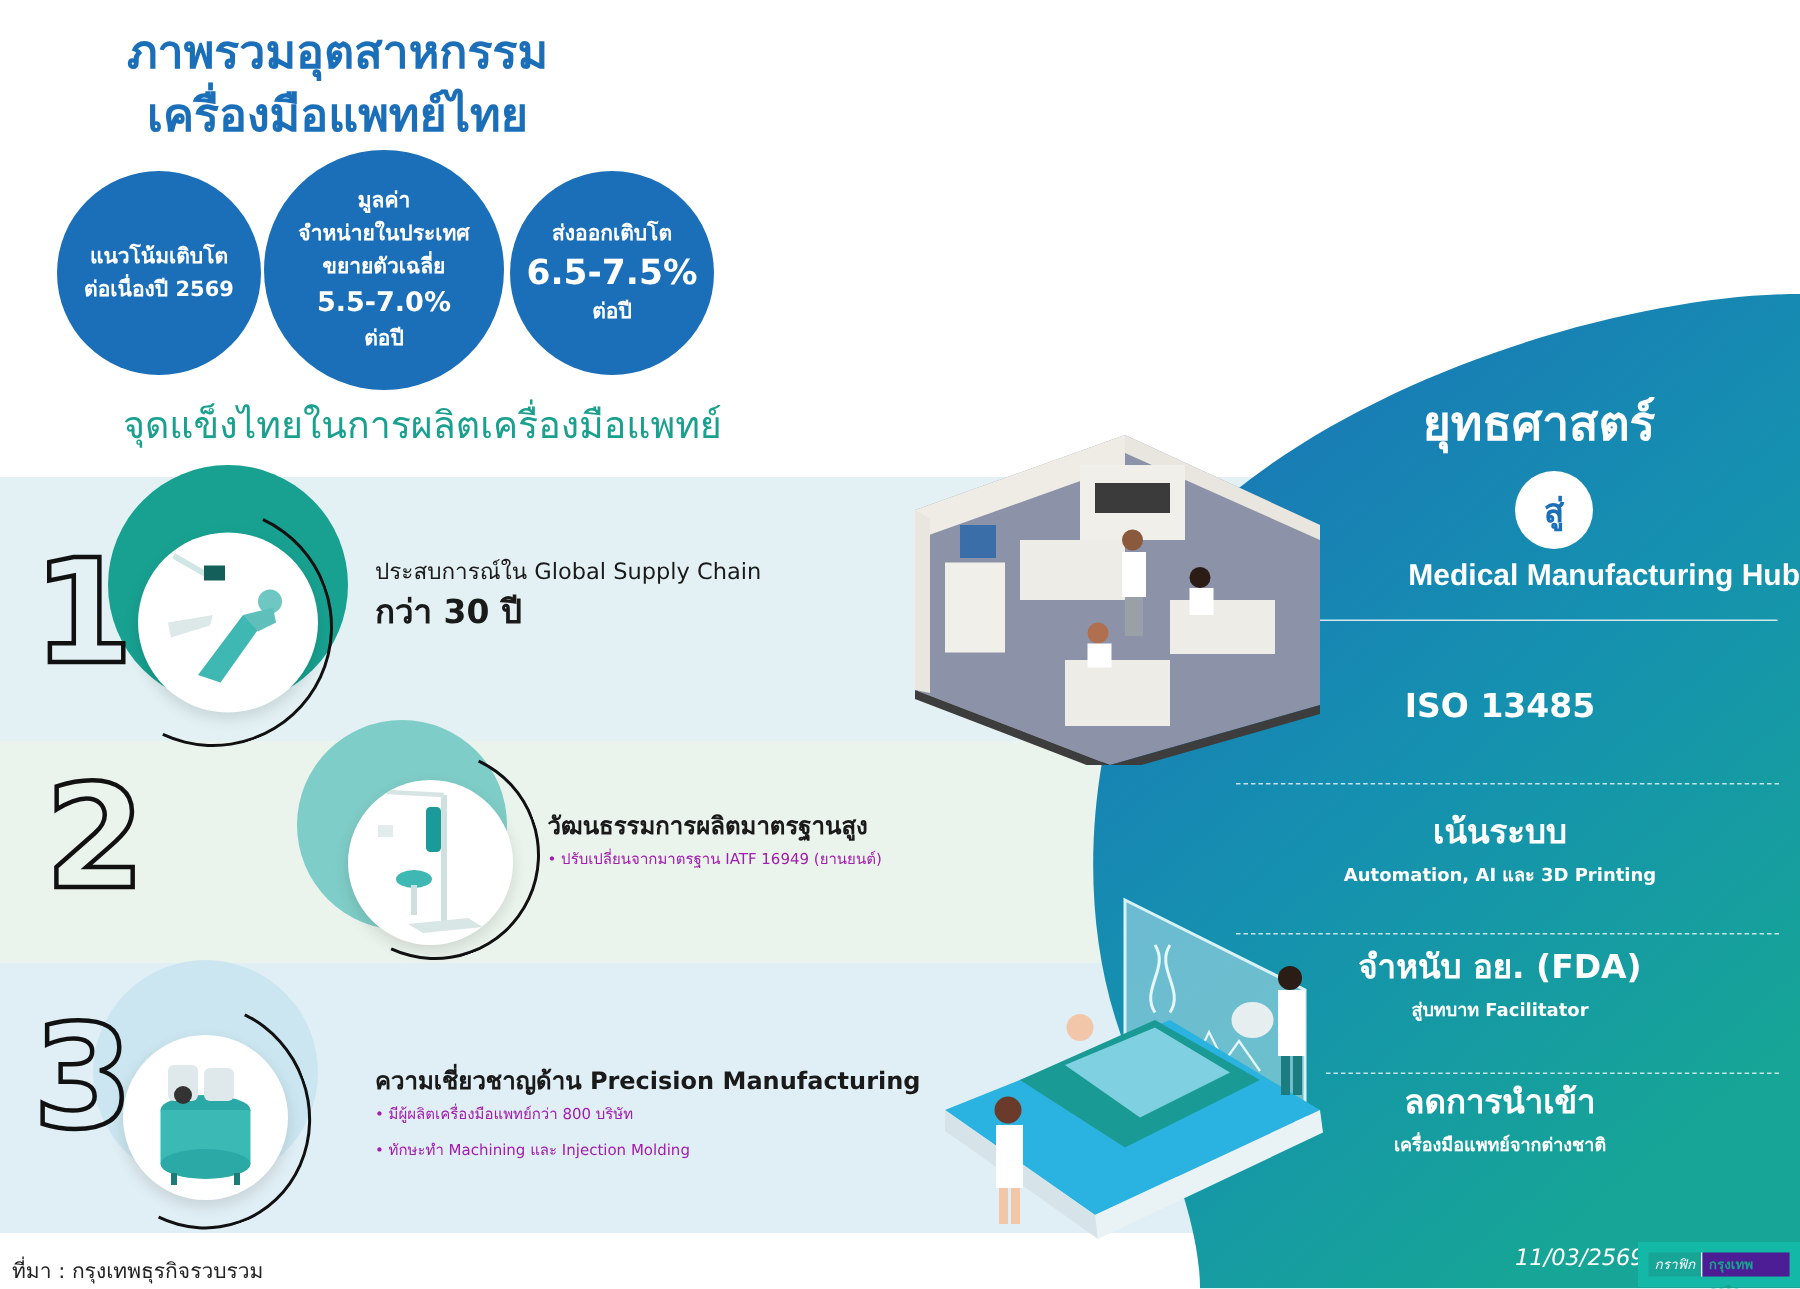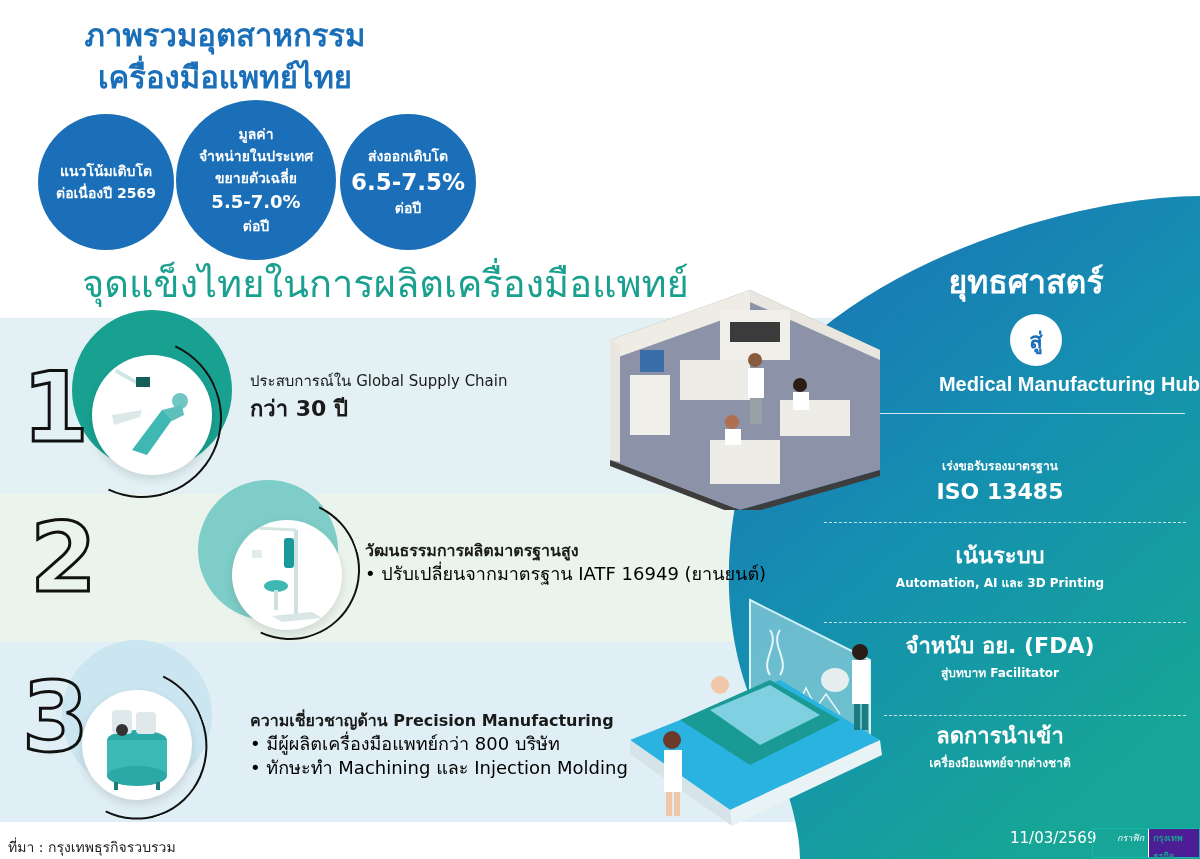--- a/index.html
+++ b/index.html
@@ -30,21 +30,21 @@
     font-weight: bold;
   }
   .bubble-1 { left: 38px; top: 114px; width: 136px; height: 136px; font-size: 14px; line-height: 22px; }
   .bubble-2 { left: 176px; top: 100px; width: 160px; height: 160px; font-size: 14px; line-height: 22px; }
   .bubble-3 { left: 340px; top: 114px; width: 136px; height: 136px; font-size: 14px; line-height: 22px; }
   .bubble .big { font-size: 23px; line-height: 30px; }
   .bubble-2 .big { font-size: 18px; line-height: 26px; }
 
   .section-title {
     position: absolute; left: 82px; top: 262px;
-    color: #1aa08f; font-size: 38px; line-height: 44px; white-space: nowrap;
+    color: #1aa08f; font-size: 25px; line-height: 44px; white-space: nowrap;
   }
 
   .num {
     position: absolute; font-size: 96px; font-weight: bold; line-height: 96px;
     color: transparent; -webkit-text-stroke: 3px #111;
     font-family: "DejaVu Sans", sans-serif;
   }
   .num-1 { left: 22px; top: 360px; }
   .num-2 { left: 30px; top: 510px; }
   .num-3 { left: 22px; top: 670px; }
@@ -64,21 +64,21 @@
   .ring-2 { left: 220px; top: 500px; width: 140px; height: 140px; transform: rotate(-20deg); }
   .ring-3 { left: 62px; top: 668px; width: 145px; height: 152px; transform: rotate(-20deg); }
 
   .item-text { position: absolute; }
   .it-1 { left: 250px; top: 370px; }
   .it-2 { left: 365px; top: 540px; }
   .it-3 { left: 250px; top: 710px; }
   .it-head { font-size: 15px; line-height: 22px; color: #1a1a1a; white-space: nowrap; }
   .it-head.bold { font-weight: bold; font-size: 16px; }
   .it-big { font-weight: bold; font-size: 22px; line-height: 34px; color: #1a1a1a; }
-  .it-bullet { font-size: 18px; line-height: 24px; color: #000000; white-space: nowrap; }
+  .it-bullet { font-size: 10px; line-height: 24px; color: #a21caf; white-space: nowrap; }
   .it-bullet::before { content: "• "; }
 
   .source { position: absolute; left: 8px; top: 836px; font-size: 14px; color: #222; }
 
   
   .right-head-1 { position: absolute; left: 896px; top: 260px; width: 260px; text-align: center; color: #fff; font-weight: bold; font-size: 32px; line-height: 44px; }
   .to-circle { position: absolute; left: 1010px; top: 314px; width: 52px; height: 52px; border-radius: 50%; background: #fff; color: #1b6fb8; font-weight: bold; font-size: 22px; display: flex; align-items: center; justify-content: center; }
   .right-head-2 { position: absolute; left: 880px; top: 364px; width: 320px; text-align: right; color: #fff; font-weight: bold; font-size: 20px; line-height: 40px; font-family: "Liberation Sans", sans-serif; }
   .rule-solid { position: absolute; left: 880px; top: 413px; width: 305px; height: 1px; background: rgba(255,255,255,0.8); }
 
@@ -88,22 +88,22 @@
   .strat .sub { font-size: 12px; font-weight: bold; line-height: 22px; }
   .s1 { left: 880px; top: 456px; width: 240px; }
   .s2 { left: 850px; top: 540px; width: 300px; }
   .s3 { left: 850px; top: 630px; width: 300px; }
   .s4 { left: 850px; top: 720px; width: 300px; }
   .rule-dash { position: absolute; height: 0; border-top: 1px dashed rgba(255,255,255,0.75); }
   .rd-1 { left: 824px; top: 522px; width: 362px; }
   .rd-2 { left: 824px; top: 622px; width: 362px; }
   .rd-3 { left: 884px; top: 715px; width: 302px; }
 
-  .date { position: absolute; left: 1010px; top: 828px; color: #fff; font-size: 15px; line-height: 20px; }
-  .credit { position: absolute; left: 1092px; top: 828px; height: 30px; border: 1px solid #14b8a6; display: flex; font-size: 9px; padding-left: 20px; }
+  .date { position: absolute; left: 1010px; top: 828px; color: #fff; font-style: italic; font-size: 15px; line-height: 20px; }
+  .credit { position: absolute; left: 1092px; top: 828px; height: 30px; border: 7px solid #14b8a6; display: flex; font-size: 9px; }
   .credit .c1 { color: #fff; padding: 0 4px; line-height: 18px; font-style: italic; border-right: 1px solid #fff; }
   .credit .c2 { background: #4c1d95; color: #1aa08f; padding: 0 4px; line-height: 18px; font-weight: bold; }
 
   .illus { position: absolute; }
 </style>
 </head>
 <body>
 
 <div class="band band-1"></div>
 <div class="band band-2"></div>
@@ -246,21 +246,20 @@
   <rect x="234" y="114" width="6" height="26" fill="#1c7c80"></rect>
   <rect x="242" y="114" width="6" height="26" fill="#1c7c80"></rect>
 </svg>
 
 <div class="right-head-1">ยุทธศาสตร์</div>
 <div class="to-circle">สู่</div>
 <div class="right-head-2">Medical Manufacturing Hub</div>
 <div class="rule-solid"></div>
 
 <div class="strat s1">
-  <div class="sub-top">เร่งขอรับรองมาตรฐาน</div>
   <div class="main">ISO 13485</div>
 </div>
 <div class="rule-dash rd-1"></div>
 <div class="strat s2">
   <div class="main">เน้นระบบ</div>
   <div class="sub">Automation, AI และ 3D Printing</div>
 </div>
 <div class="rule-dash rd-2"></div>
 <div class="strat s3">
   <div class="main">จำหนับ อย. (FDA)</div>

